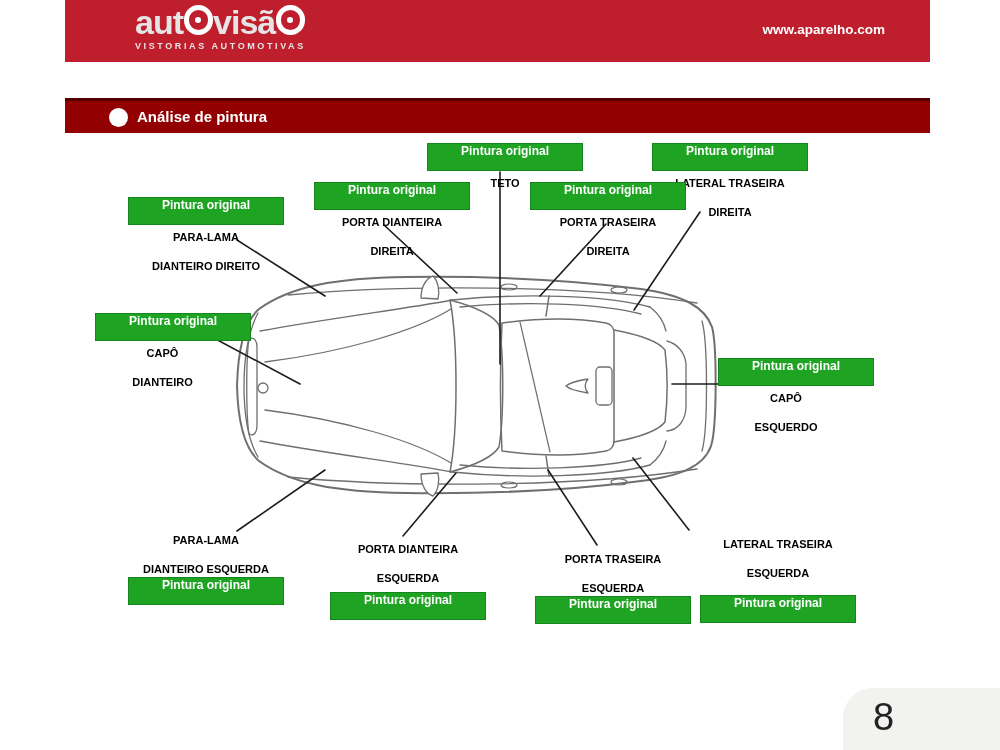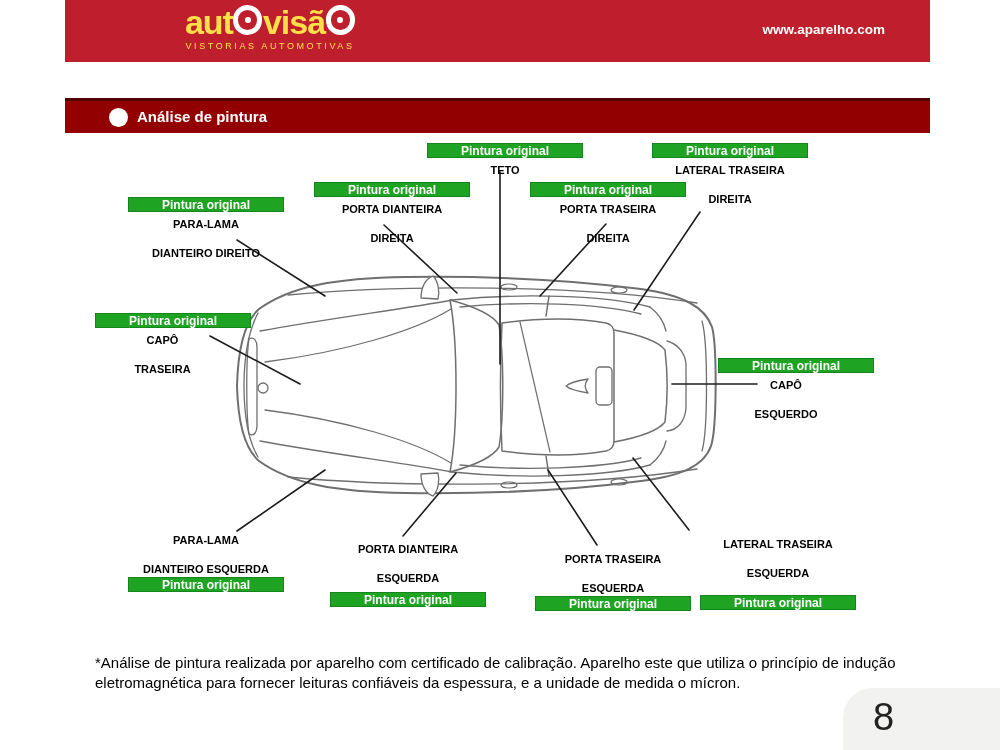--- a/index.html
+++ b/index.html
@@ -1,40 +1,40 @@
 <!DOCTYPE html>
 <html><head>
 <meta charset="utf-8">
 <style>
   html,body{margin:0;padding:0;background:#fff;}
   .page{position:relative;width:1000px;height:750px;background:#ffffff;overflow:hidden;
         font-family:"Liberation Sans",sans-serif;}
 
   
   .header{position:absolute;left:65px;top:0;width:865px;height:62px;background:#bf1e2c;}
-  .logo{position:absolute;left:70px;top:4px;width:270px;text-align:center;color:#fde047;}
+  .logo{position:absolute;left:70px;top:4px;width:270px;color:#e5e5e5;}
   .logo-word{font-size:34px;font-weight:bold;letter-spacing:-1px;line-height:36px;white-space:nowrap;}
   .logo-o{display:inline-block;width:0.56em;height:0.56em;border:0.155em solid #fff;border-radius:50%;
           position:relative;vertical-align:-0.015em;margin:0 0.015em;box-sizing:content-box;}
   .logo-o::after{content:'';position:absolute;left:50%;top:50%;width:0.17em;height:0.17em;
           margin:-0.085em 0 0 -0.085em;background:#fff;border-radius:50%;}
-  .logo-sub{font-size:9px;font-weight:normal;letter-spacing:2.6px;margin-top:1px;}
+  .logo-sub{font-size:9px;font-weight:bold;letter-spacing:2.6px;margin-top:1px;}
   .site{position:absolute;right:45px;top:22px;color:#fff;font-size:13.5px;font-weight:bold;}
 
   
   .banner{position:absolute;left:65px;top:98px;width:865px;height:35px;background:#930001;
           border-top:3px solid #540000;box-sizing:border-box;}
   .banner .bullet{position:absolute;left:44px;top:7px;width:19px;height:19px;background:#fff;border-radius:50%;}
   .banner .title{position:absolute;left:72px;top:7px;color:#fff;font-size:15px;font-weight:bold;}
 
   
   .diagram-svg{position:absolute;left:0;top:0;pointer-events:none;}
 
   .plabel{position:absolute;width:156px;}
-  .badge{height:15px;line-height:14px;background:#1ea323;border:1px solid #15861b;box-sizing:border-box;
+  .badge{height:28px;line-height:14px;background:#1ea323;border:1px solid #15861b;box-sizing:border-box;
          color:#fff;font-size:12px;font-weight:bold;text-align:center;}
   .part{font-size:11px;font-weight:bold;color:#000;line-height:12.5px;text-align:center;margin-top:6px;}
   .part.w135{width:135px;}
   .part.w136{width:136px;}
   .mt2{margin-top:2px;} .mt8{margin-top:8px;} .mt0{margin-top:16px;}
 
   
   .footnote{position:absolute;left:95px;top:653px;width:830px;color:#000;font-size:15px;line-height:19.5px;}
 
   .page-tab{position:absolute;right:0;bottom:0;width:157px;height:62px;background:#f2f2f0;
@@ -152,21 +152,21 @@
 
   <div class="plabel" style="left:128px;top:197px;">
     <div class="badge">Pintura original</div>
     <div class="part">PARA-LAMA</div>
     <div class="part mt0">DIANTEIRO DIREITO</div>
   </div>
 
   <div class="plabel" style="left:95px;top:313px;">
     <div class="badge">Pintura original</div>
     <div class="part w135">CAPÔ</div>
-    <div class="part w135 mt0">TRASEIRA</div>
+    <div class="part w135 mt0">DIANTEIRO</div>
   </div>
 
   <div class="plabel" style="left:718px;top:358px;">
     <div class="badge">Pintura original</div>
     <div class="part w136">CAPÔ</div>
     <div class="part w136 mt0">ESQUERDO</div>
   </div>
 
   <div class="plabel" style="left:128px;top:528px;">
     <div class="part">PARA-LAMA</div>
@@ -185,22 +185,18 @@
     <div class="part mt0">ESQUERDA</div>
     <div class="badge mt2">Pintura original</div>
   </div>
 
   <div class="plabel" style="left:700px;top:532px;">
     <div class="part">LATERAL TRASEIRA</div>
     <div class="part mt0">ESQUERDA</div>
     <div class="badge mt0">Pintura original</div>
   </div>
 
-  <div class="footnote">
-    <div>*Análise de pintura realizada por aparelho com certificado de calibração. Aparelho este que utiliza o princípio de indução</div>
-    <div>eletromagnética para fornecer leituras confiáveis da espessura, e a unidade de medida o mícron.</div>
-  </div>
 
   <div class="page-tab">
     <div class="page-num">8</div>
   </div>
 
 </div>
 
 </body></html>

